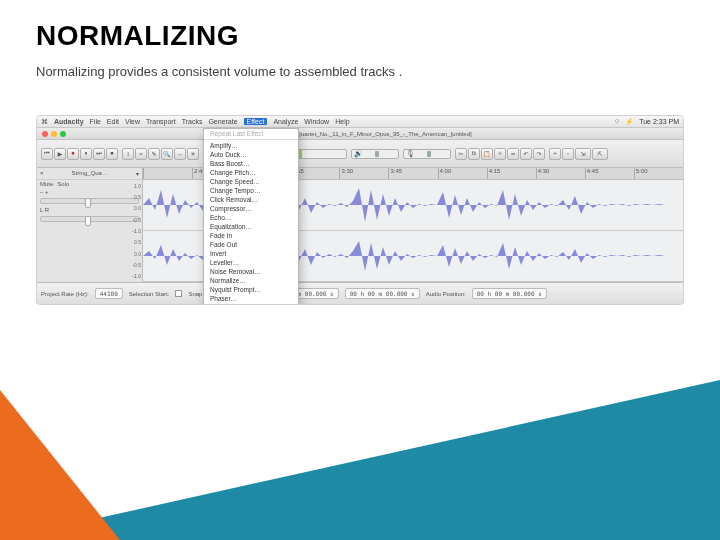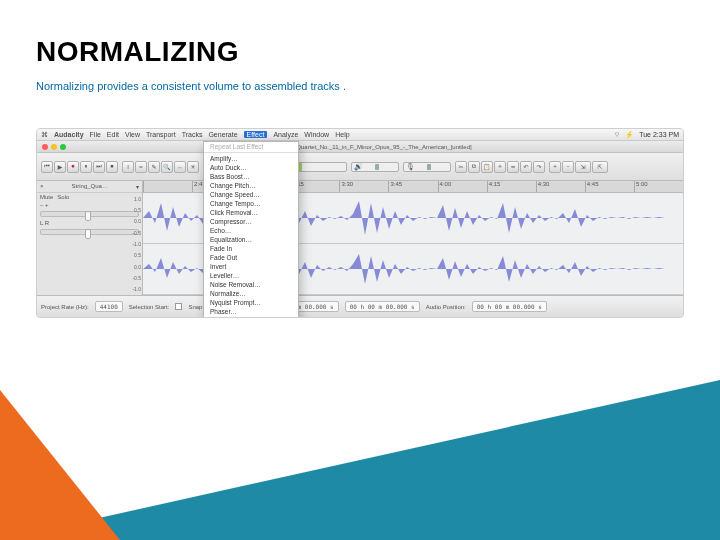--- a/index.html
+++ b/index.html
@@ -1,20 +1,20 @@
 <!DOCTYPE html>
 <html><head>
 <meta charset="utf-8">
 <style>
   * { box-sizing: border-box; margin: 0; padding: 0; }
   html, body { width: 720px; height: 540px; font-family: Arial, Helvetica, sans-serif; background: #fff; overflow: hidden; }
-  .slide { position: relative; width: 720px; height: 540px; padding: 36px 36px 0 36px; }
+  .slide { position: relative; width: 720px; height: 540px; padding: 20px 36px 0 36px; }
 
   .title { font-size: 28px; font-weight: 700; letter-spacing: 0.5px; color: #000; margin-bottom: 12px; }
-  .subtitle { font-size: 11px; color: #0369a1; margin-bottom: 36px; }
+  .subtitle { font-size: 13px; color: #404040; margin-bottom: 36px; }
 
   
   .shot { position: relative; width: 648px; height: 190px; margin: 0 auto; border: 1px solid #cfcfcf; border-radius: 4px; background: #e9e9e9; font-size: 7px; color: #555; overflow: hidden; }
 
   
   .mac-menubar { position: absolute; top: 0; left: 0; right: 0; height: 12px; background: linear-gradient(#f7f7f7,#e4e4e4); display: flex; align-items: center; padding: 0 4px; gap: 6px; border-bottom: 1px solid #c8c8c8; }
   .mac-menubar .appname { font-weight: bold; }
   .mac-menubar .menu { color: #444; }
   .mac-menubar .menu.open { background: #2a6fd6; color: #fff; padding: 0 3px; border-radius: 1px; }
   .mac-right { margin-left: auto; display: flex; align-items: center; gap: 5px; color: #333; }

